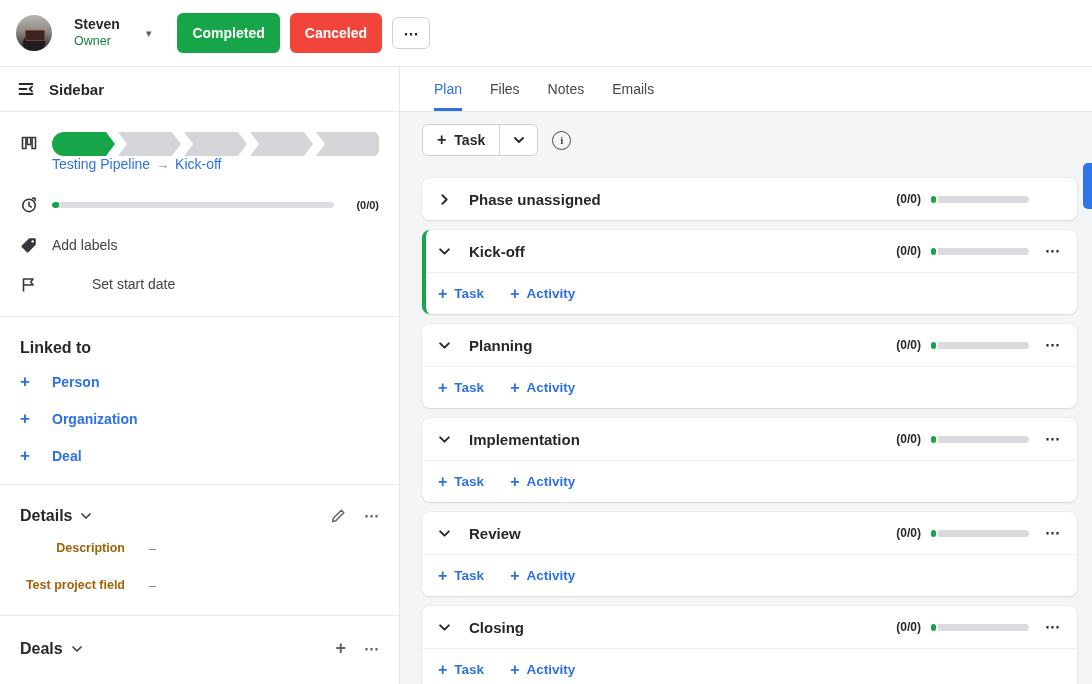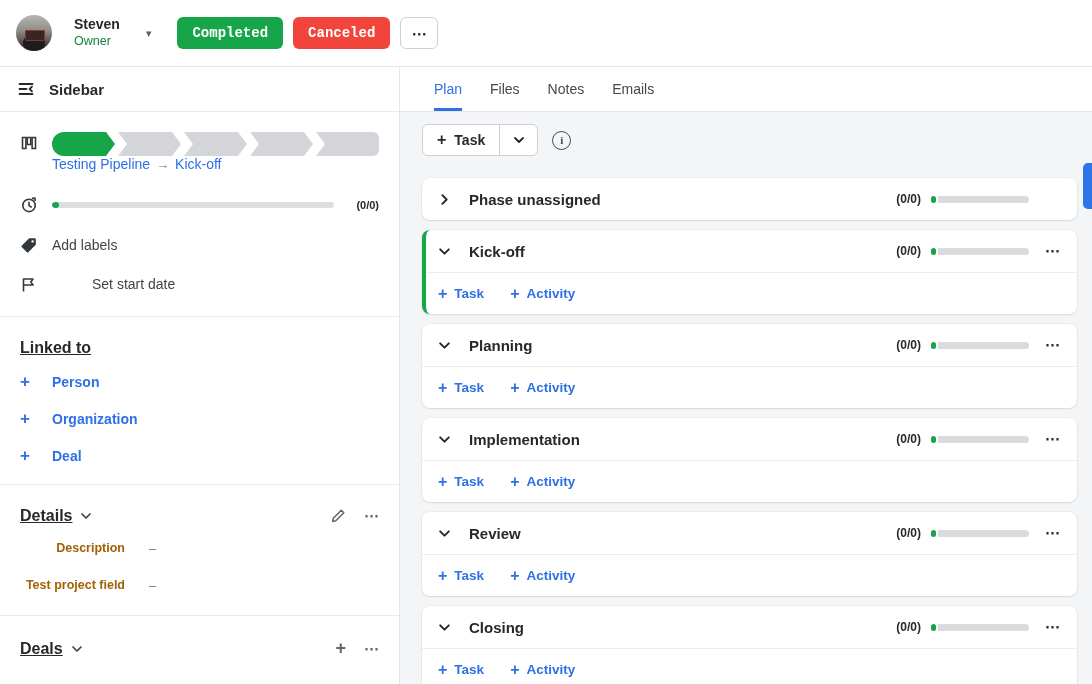--- a/index.html
+++ b/index.html
@@ -14,21 +14,21 @@
   .avatar { width:36px; height:36px; border-radius:50%;
     background:
       radial-gradient(circle at 50% 78%, #1d1d1f 0 32%, transparent 33%),
       linear-gradient(180deg,#b9b6b1 0%, #8e8a86 45%, #55514e 75%, #2c2a29 100%);
     position:relative; overflow:hidden; }
   .avatar::after { content:""; position:absolute; left:9px; top:15px; width:18px; height:9px; background:#3a2523; border:1px solid #7e3b32; border-radius:1px; }
   .owner-text { display:flex; flex-direction:column; line-height:1.25; }
   .owner-name { font-size:14px; font-weight:700; }
   .owner-role { font-size:12.5px; color:#15803d; }
   .caret { font-size:11px; color:#5a6066; margin-left:4px; }
-  .btn { height:32px; border:none; border-radius:6px; padding:0 15px; font-family:Liberation Mono, monospace; font-size:14px; font-weight:700; color:#fff; cursor:pointer; }
+  .btn { height:40px; border:none; border-radius:6px; padding:0 15px; font-family:Liberation Sans, sans-serif; font-size:14px; font-weight:700; color:#fff; cursor:pointer; }
   .btn-green { background:#17a54a; margin-right:10px; }
   .btn-red { background:#f1443a; margin-right:10px; }
   .btn-more { width:38px; height:32px; background:#fff; border:1px solid #ced2d6; border-radius:6px; color:#26292c; font-size:15px; font-weight:700; line-height:1; cursor:pointer; }
 
   
   .body-split { flex:1; display:flex; min-height:0; }
   .sidebar { width:400px; flex:0 0 400px; background:#fff; border-right:1px solid #e3e5e8; display:flex; flex-direction:column; }
   .main { flex:1; display:flex; flex-direction:column; min-width:0; }
 
   
@@ -45,21 +45,21 @@
   .breadcrumb { margin:-12px 0 24px 32px; font-size:14px; }
   .bc-link { color:#2e70e5; text-decoration:none; cursor:pointer; }
   .bc-arrow { color:#747a80; margin:0 6px; font-size:13px; }
   .hbar { flex:1; height:6px; border-radius:3px; background:#dcdee1; position:relative; overflow:hidden; }
   .hbar-fill { position:absolute; left:0; top:0; bottom:0; width:7px; background:#17a54a; border-radius:3px; }
   .hbar-count { font-size:11px; font-weight:700; margin-left:22px; }
   .sb-label { font-size:14px; color:#3f4449; cursor:pointer; }
   .date-group { display:flex; align-items:flex-start; width:196px;gap:40px; }
   .sb-divider { height:1px; background:#e9eaec; margin:2px -20px 0 -20px; }
   .section-head { display:flex; align-items:center; margin:22px 0 16px 0; }
-  .section-title { font-size:16px; font-weight:700;text-decoration:underline; }
+  .section-title { font-size:16px; font-weight:700; }
   .section-chev { margin-left:8px; color:#3f4449; display:flex; cursor:pointer; }
   .section-tools { margin-left:auto; display:flex; align-items:center; gap:18px; color:#747a80; }
   .tool-btn { background:none; border:none; color:#5f656b; cursor:pointer; display:flex; align-items:center; font-size:15px; font-weight:700; padding:0; }
   .linked-item { display:flex; align-items:center; margin-bottom:20px; cursor:pointer; }
   .plus-blue { width:32px; flex:0 0 32px; color:#2e70e5; font-size:17px; font-weight:600; line-height:1; }
   .linked-label { color:#2e70e5; font-size:14px; font-weight:700; }
   .detail-row { display:flex; margin:0 0 22px 0; }
   .detail-label { width:105px; text-align:right; font-size:12.5px; font-weight:700; color:#a16207; }
   .detail-value { margin-left:24px; font-size:13px; color:#747a80; }
   .details-block { margin-top:14px; }

